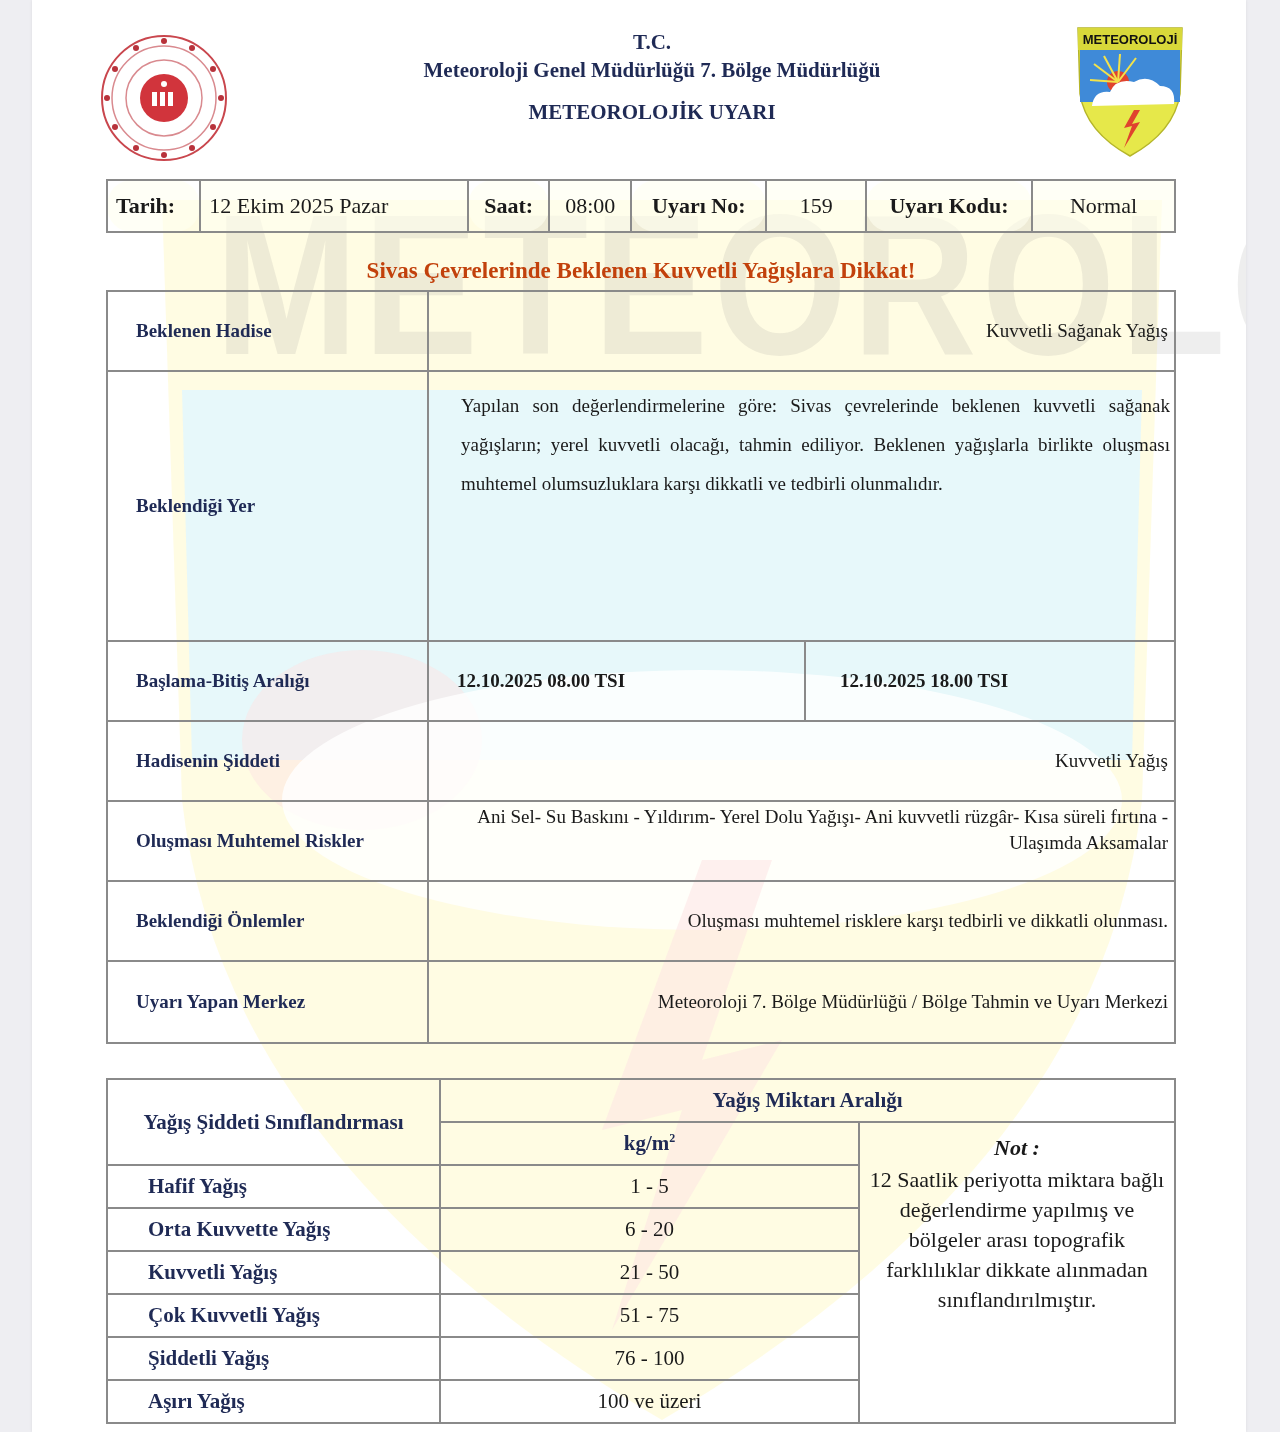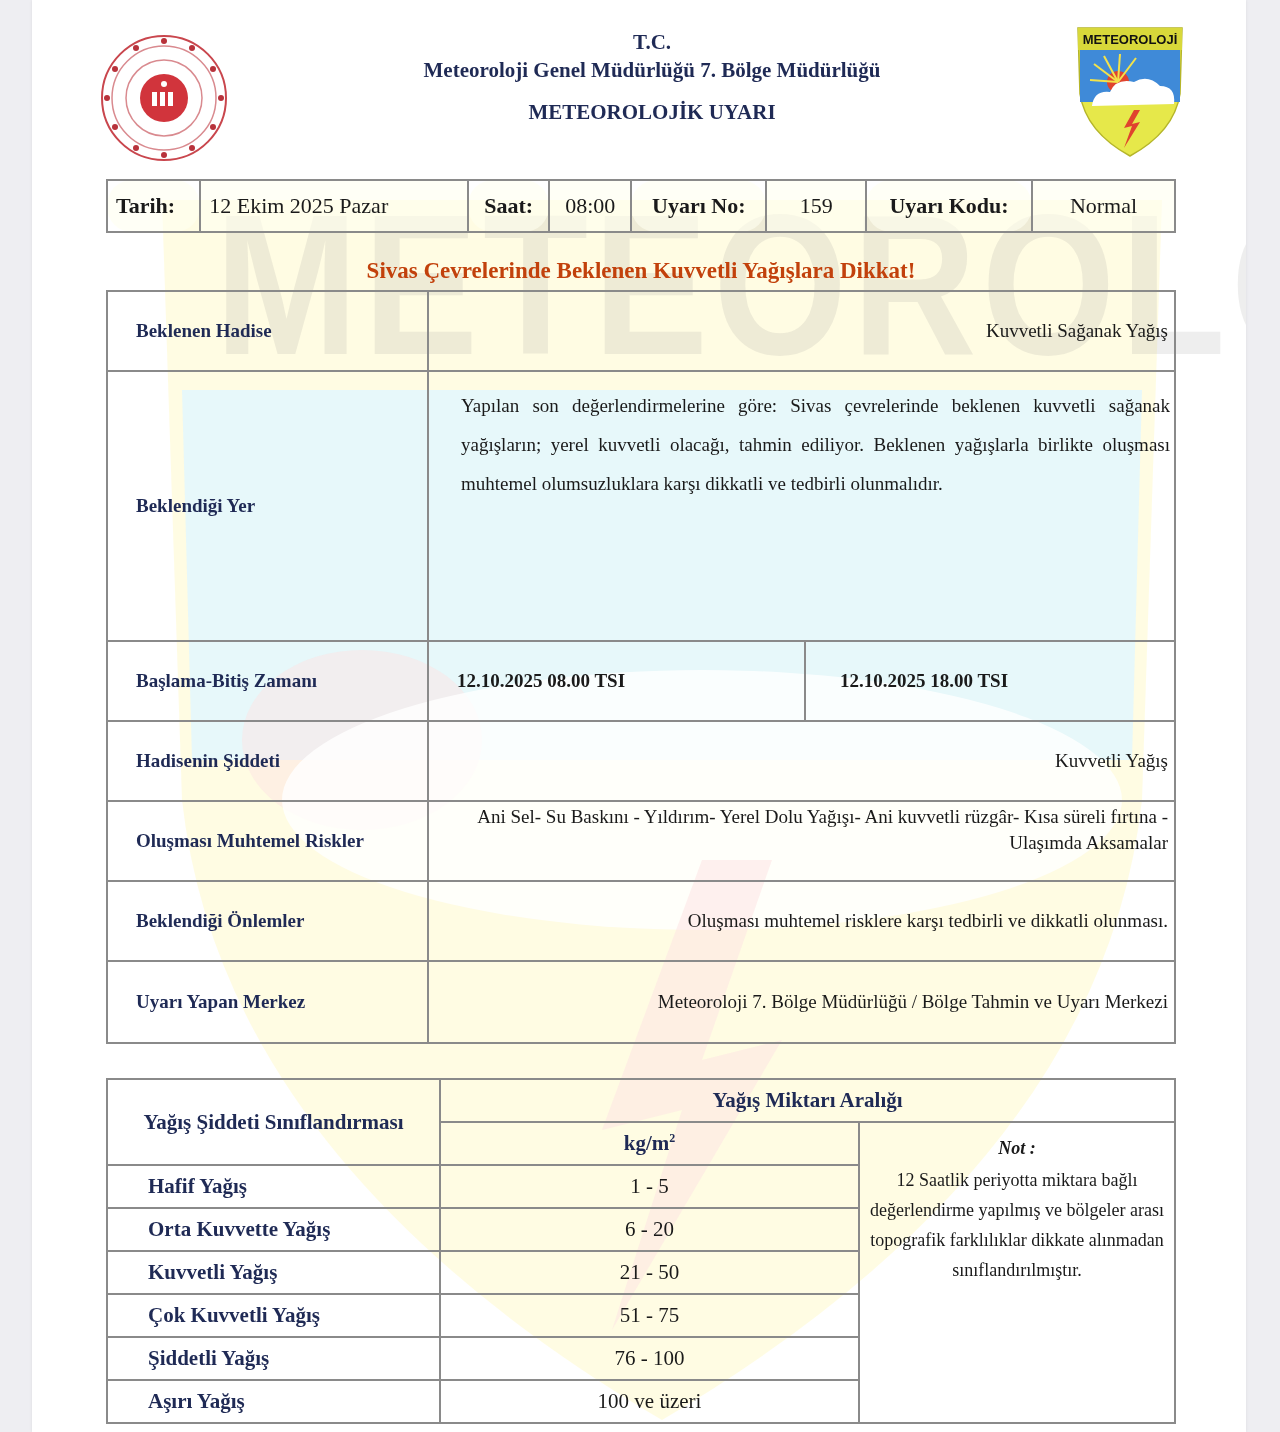--- a/index.html
+++ b/index.html
@@ -53,21 +53,21 @@
   .main .val { padding-right: 6px; text-align: right; }
   .main .desc { text-align: justify; line-height: 39px; font-size: 19px; padding: 14px 4px 0 32px; vertical-align: top; }
   .main .dt { font-weight: bold; padding-left: 28px; margin-left: 8px; }
   .risk { line-height: 26px; }
 
   .rain { left: 74px; top: 1078px; width: 1070px; font-size: 21px; }
   .rain td { height: 39px; }
   .rain .cl { width: 290px; padding-left: 40px; font-weight: bold; color: #1f2a55; }
   .rain .hd { font-weight: bold; text-align: center; color: #1f2a55; }
   .rain .rng { text-align: center; }
-  .rain .note { width: 312px; text-align: center; vertical-align: top; font-size: 18px; line-height: 30px; padding-top: 10px; }
+  .rain .note { width: 312px; text-align: center; vertical-align: top; font-size: 22px; line-height: 30px; padding-top: 10px; }
   .note-title { font-style: italic; font-weight: bold; display: block; margin-bottom: 2px; }
   sup { font-size: 12px; }
 </style>
 </head>
 <body>
 
 <div class="page">
 
   <svg class="wm-shield" viewBox="0 0 1040 1250" preserveAspectRatio="none">
     <path d="M20 20 L1020 20 L1000 620 Q960 980 520 1240 Q80 980 40 620 Z" fill="#fffbd9" opacity="0.75"></path>
@@ -149,21 +149,21 @@
     <tbody>
         <tr style="height:80px">
       <td class="lab">Beklenen Hadise</td>
       <td class="val" colspan="2">Kuvvetli Sağanak Yağış</td>
     </tr>
     <tr style="height:270px">
       <td class="lab">Beklendiği Yer</td>
       <td class="desc" colspan="2">Yapılan son değerlendirmelerine göre: Sivas çevrelerinde beklenen kuvvetli sağanak yağışların; yerel kuvvetli olacağı, tahmin ediliyor. Beklenen yağışlarla birlikte oluşması muhtemel olumsuzluklara karşı dikkatli ve tedbirli olunmalıdır.</td>
     </tr>
     <tr style="height:80px">
-      <td class="lab">Başlama-Bitiş Zamanı</td>
+      <td class="lab">Başlama-Bitiş Aralığı</td>
       <td class="dt" style="width:346px">12.10.2025 08.00 TSI</td>
       <td class="dt" style="padding-left:34px">12.10.2025 18.00 TSI</td>
     </tr>
     <tr style="height:80px">
       <td class="lab">Hadisenin Şiddeti</td>
       <td class="val" colspan="2">Kuvvetli Yağış</td>
     </tr>
     <tr style="height:80px">
       <td class="lab">Oluşması Muhtemel Riskler</td>
       <td class="val risk" colspan="2" style="vertical-align:top;padding-top:2px">Ani Sel- Su Baskını - Yıldırım- Yerel Dolu Yağışı- Ani kuvvetli rüzgâr- Kısa süreli fırtına - Ulaşımda Aksamalar</td>

